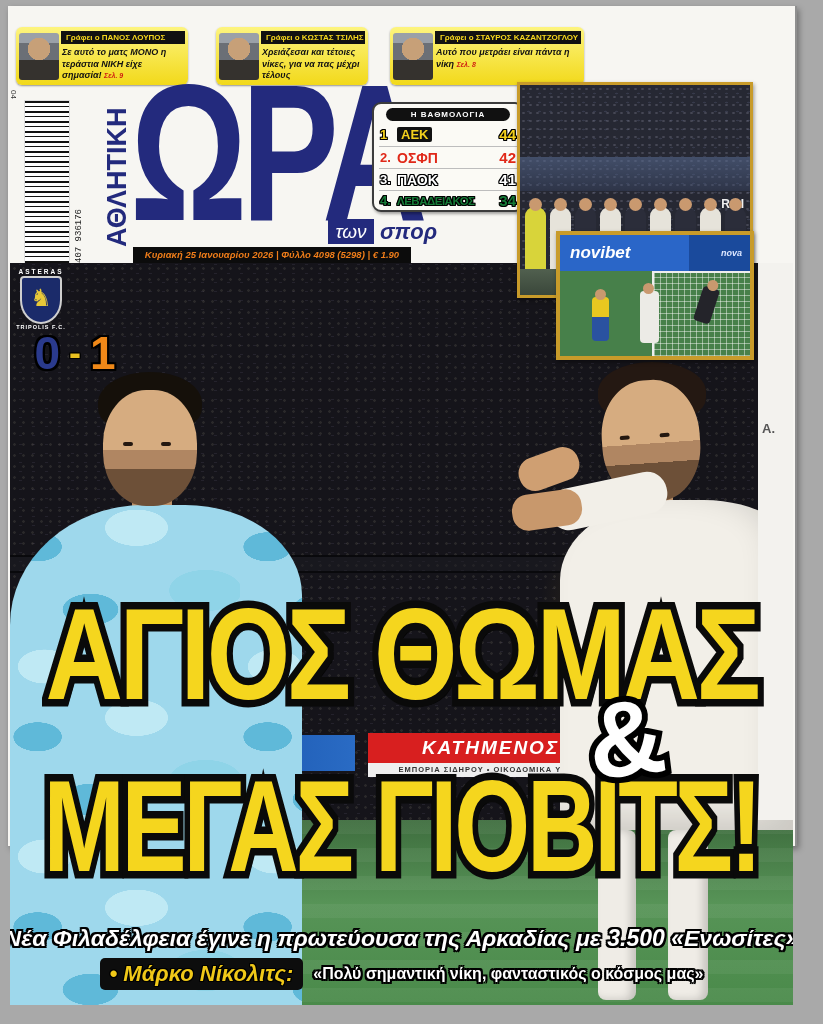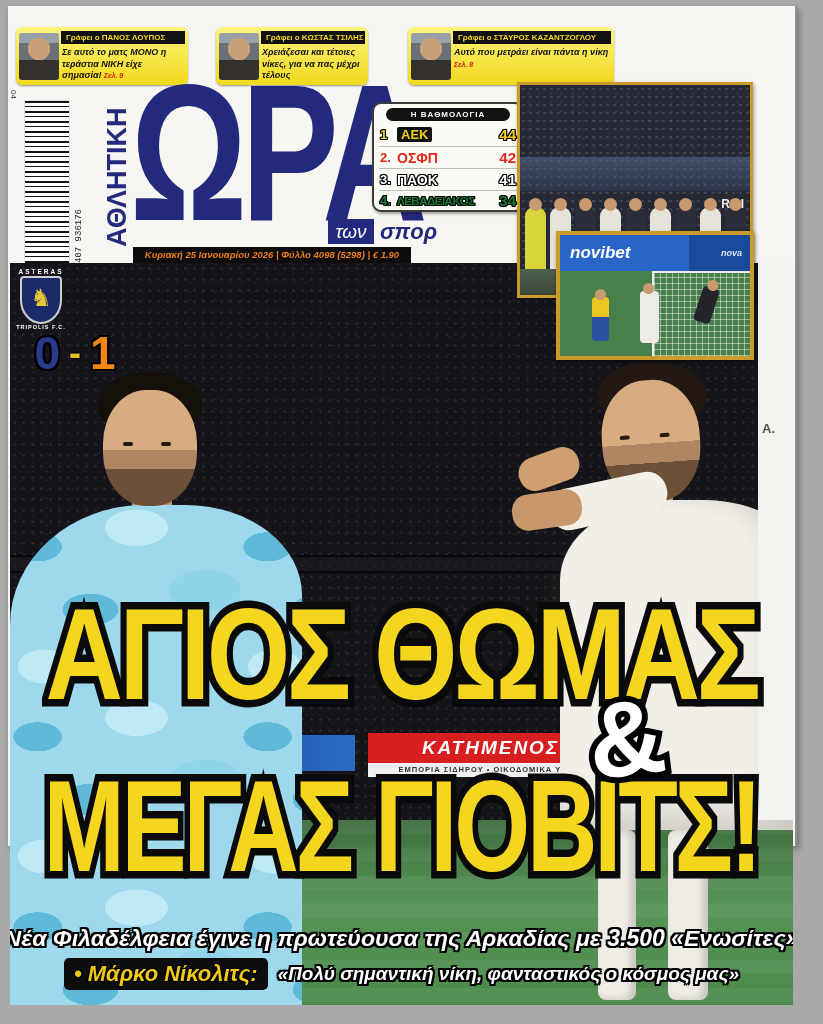--- a/index.html
+++ b/index.html
@@ -140,38 +140,38 @@
   .hl2{font-size:122px;transform:scale(.80,1.07);}
   .amp{z-index:31;font-size:106px;font-weight:700;color:#fff;transform:rotate(-7deg);position:absolute;line-height:1;}
   .amp::before{content:attr(data-text);position:absolute;left:0;top:0;z-index:-1;color:#000;
       -webkit-text-stroke:12px #000;text-shadow:4px 5px 0 rgba(0,0,0,.8);}
   
   .cap1{z-index:40;display:flex;justify-content:center;color:#fff;font-weight:700;font-style:italic;
         font-size:23px;white-space:nowrap;}
   .cap2{z-index:40;display:flex;justify-content:center;align-items:center;gap:10px;white-space:nowrap;}
   .cap2 .chip{background:#0d0d0d;border-radius:5px;padding:3px 10px;color:#f0c818;
         font-weight:700;font-style:italic;font-size:22px;}
-  .cap2 .quote{color:#fff;font-weight:700;font-style:italic;font-size:19px;}
+  .cap2 .quote{color:#fff;font-weight:700;font-size:16px;}
 </style>
 </head>
 <body>
 
 <div class="abs page">
 
   <div class="abs colbox" style="left:8px;top:21px;width:172px;height:58px;">
     <div class="abs mug"></div>
     <div class="abs bar">Γράφει ο ΠΑΝΟΣ ΛΟΥΠΟΣ</div>
     <div class="abs body"><span>Σε αυτό το ματς ΜΟΝΟ η τεράστια ΝΙΚΗ είχε σημασία!</span> <span class="ref">Σελ. 9</span></div>
   </div>
   <div class="abs colbox" style="left:208px;top:21px;width:152px;height:58px;">
     <div class="abs mug"></div>
     <div class="abs bar"><span>Γράφει ο ΚΩΣΤΑΣ ΤΣΙΛΗΣ</span> </div>
     <div class="abs body">Χρειάζεσαι και τέτοιες νίκες, για να πας μέχρι τέλους</div>
   </div>
-  <div class="abs colbox" style="left:400px;top:21px;width:194px;height:58px;padding-left:12px;">
+  <div class="abs colbox" style="left:382px;top:21px;width:194px;height:58px;">
     <div class="abs mug"></div>
     <div class="abs bar">Γράφει ο ΣΤΑΥΡΟΣ ΚΑΖΑΝΤΖΟΓΛΟΥ</div>
     <div class="abs body"><span>Αυτό που μετράει είναι πάντα η νίκη</span> <span class="ref">Σελ. 8</span></div>
   </div>
 
   <div class="abs edition" style="left:10px;top:84px;">04</div>
   <div class="abs barcode" style="left:16px;top:94px;width:44px;height:190px;"></div>
   <div class="abs bc-num" style="left:66px;top:284px;">9 772407 936176</div>
   <div class="abs tagline" style="left:8px;top:296px;width:92px;">Καθημερινή
 αθλητική

